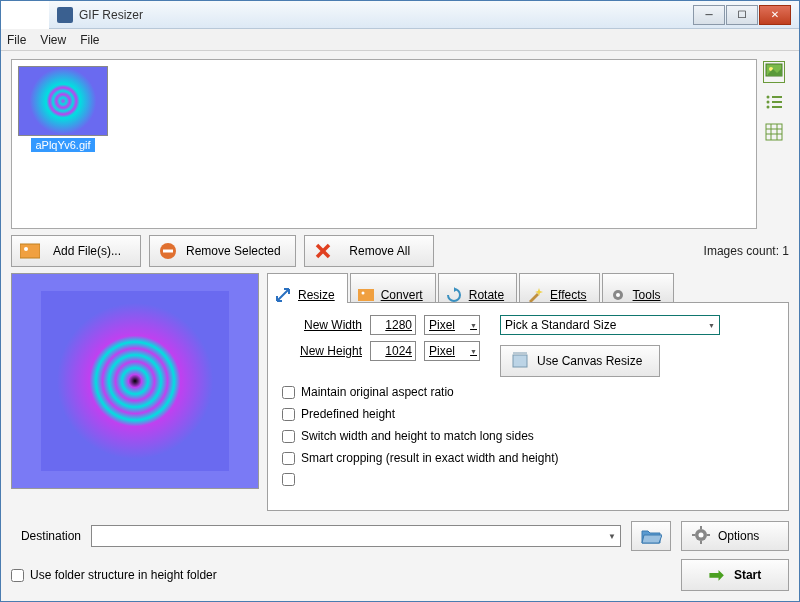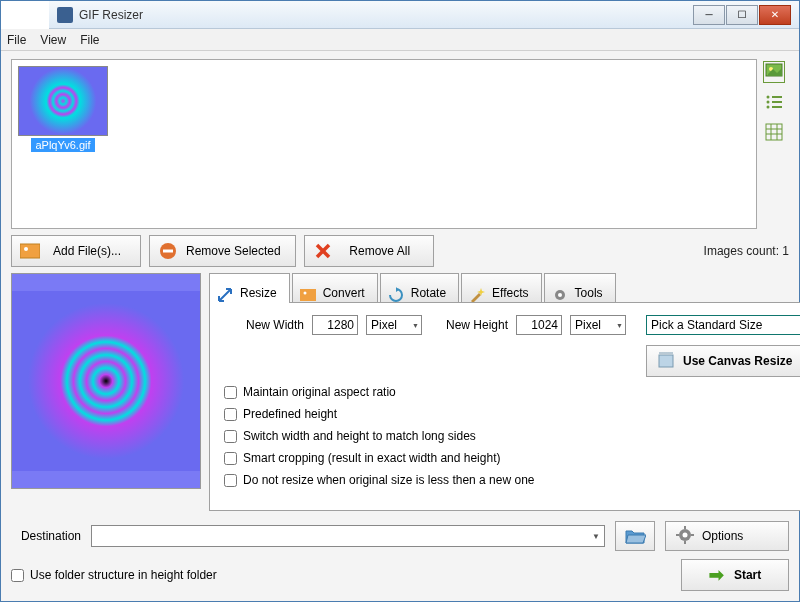--- a/index.html
+++ b/index.html
@@ -39,44 +39,44 @@
 .spacer { flex:1; }
 .count-label { color:#222; }
 
 .mid { display:flex; gap:8px; flex:1; min-height: 0; }
 .preview { width:248px; height:216px; background:#7a7af5; display:flex; align-items:center; justify-content:center; border:1px solid #999; }
 .preview-inner { width:188px; height:180px; background:#6a6af0; position:relative; overflow:hidden; }
 .preview-inner .psych2 { position:absolute; inset:0; background: radial-gradient(circle, #000 0%, #c040f0 5%, #00e0e0 10%, #c040f0 15%, #00e0e0 20%, #c040f0 25%, #00e0e0 30%, #c040f0 35%, #6a6af0 60%); }
 
 .tabs-panel { flex:1; display:flex; flex-direction:column; }
 .tabs { display:flex; gap:2px; }
-.tab { height:30px; padding:12px 12px 0 6px; background:linear-gradient(to bottom,#fdfdfd,#e5e5e5); border:1px solid #a0a0a0; display:flex; gap:6px; cursor:pointer; border-bottom:none; }
+.tab { height:30px; padding:12px 12px 0 6px; background:linear-gradient(to bottom,#fdfdfd,#e5e5e5); border:1px solid #a0a0a0; display:flex; align-items:center; gap:6px; cursor:pointer; border-bottom:none;text-decoration:underline; }
 .tab.active { background:#fff; z-index:2; position:relative; }
 .tab .icon { width:18px; height:18px; display:flex; align-items:center; justify-content:center; }
 .tab-body { flex:1; background:#fff; border:1px solid #a0a0a0; padding:12px 14px 10px 14px; display:flex; flex-direction:column; gap:8px; margin-top:-1px; }
 
 .row { display:flex; align-items:center; gap:8px; }
 .row label { width:80px; text-align:right; }
 .num-input { width:46px; height:20px; border:1px solid #888; padding:0 3px; text-align:right; }
 .unit-select { width:56px; height:20px; border:1px solid #888; background:#fff; padding-left:4px; display:flex; align-items:center; justify-content:space-between; font-size:11px; cursor:pointer; }
 .unit-select::after { content:"▼"; font-size:7px; color:#555; margin-right:2px; }
 .std-select { width:220px; height:20px; border:1px solid #0f766e; background:#fff; padding:0 4px; display:flex; align-items:center; justify-content:space-between; font-size:11px; cursor:pointer; }
 .std-select::after { content:"▼"; font-size:7px; color:#555; }
 
-.canvas-btn { height:32px; width:160px; background:linear-gradient(to bottom,#fdfdfd,#e8e8e8); border:1px solid #a0a0a0; display:flex; align-items:center; gap:8px; padding:0 10px; cursor:pointer;font-weight:bold; }
+.canvas-btn { height:32px; width:160px; background:linear-gradient(to bottom,#fdfdfd,#e8e8e8); border:1px solid #a0a0a0; display:flex; align-items:center; gap:8px; padding:0 10px; cursor:pointer; }
 
 .check-row { display:flex; align-items:center; gap:6px; }
 .check-row input { width:13px; height:13px; }
 
 .dest-row { display:flex; align-items:center; gap:10px; padding-top:4px; }
 .dest-row .label { width:70px; text-align:right; }
 .dest-combo { flex:1; height:22px; border:1px solid #888; background:#fff; display:flex; align-items:center; justify-content:flex-end; cursor:pointer; }
 .dest-combo::after { content:"▼"; font-size:8px; color:#555; margin-right:4px; }
 .dest-btn { width:40px; height:30px; background:linear-gradient(to bottom,#fdfdfd,#e8e8e8); border:1px solid #a0a0a0; display:flex; align-items:center; justify-content:center; cursor:pointer; }
-.options-btn { height:30px; width:124px; background:linear-gradient(to bottom,#fdfdfd,#e8e8e8); border:1px solid #a0a0a0; display:flex; align-items:center; gap:8px; padding:0 10px; cursor:pointer; }
+.options-btn { height:30px; width:108px; background:linear-gradient(to bottom,#fdfdfd,#e8e8e8); border:1px solid #a0a0a0; display:flex; align-items:center; gap:8px; padding:0 10px; cursor:pointer; }
 
 .bottom-row { display:flex; align-items:center; justify-content:space-between; padding-top:2px; }
 .start-btn { height:32px; width:108px; background:linear-gradient(to bottom,#fdfdfd,#e8e8e8); border:1px solid #a0a0a0; display:flex; align-items:center; justify-content:center; gap:10px; cursor:pointer; font-weight:bold; }
 .start-btn .arrow { color:#4aa020; font-size:18px; }
 </style>
 </head>
 <body>
 
 <div class="window">
   <div class="titlebar">
@@ -215,21 +215,21 @@
                 <svg width="16" height="16">
                   <circle cx="8" cy="8" r="5" fill="#888"></circle>
                   <circle cx="8" cy="8" r="2" fill="#fff"></circle>
                 </svg>
               </span>
             <span>Tools</span>
           </div>
         </div>
         <div class="tab-body">
           <div style="display:flex; gap:20px; align-items:flex-start;">
-            <div style="display:flex; flex-direction:row; gap:6px;">
+            <div style="display:flex; flex-direction:column; gap:6px;text-decoration:underline;">
               <div class="row">
                 <label>New Width</label>
                 <input class="num-input" value="1280" style="">
                 <div class="unit-select">
                     <span>Pixel</span>
                   </div>
               </div>
               <div class="row">
                 <label>New Height</label>
                 <input class="num-input" value="1024" style="">
@@ -262,21 +262,20 @@
           <div class="check-row">
               <input type="checkbox" style="">
               <span>Switch width and height to match long sides</span>
             </div>
           <div class="check-row">
               <input type="checkbox" style="">
               <span>Smart cropping (result in exact width and height)</span>
             </div>
           <div class="check-row">
               <input type="checkbox" style="">
-              <span>Do not resize when original size is less then a new one</span>
             </div>
         </div>
       </div>
     </div>
 
     <div class="dest-row">
       <div class="label">Destination</div>
       <div class="dest-combo"></div>
       <div class="dest-btn">
         <svg width="22" height="18">

